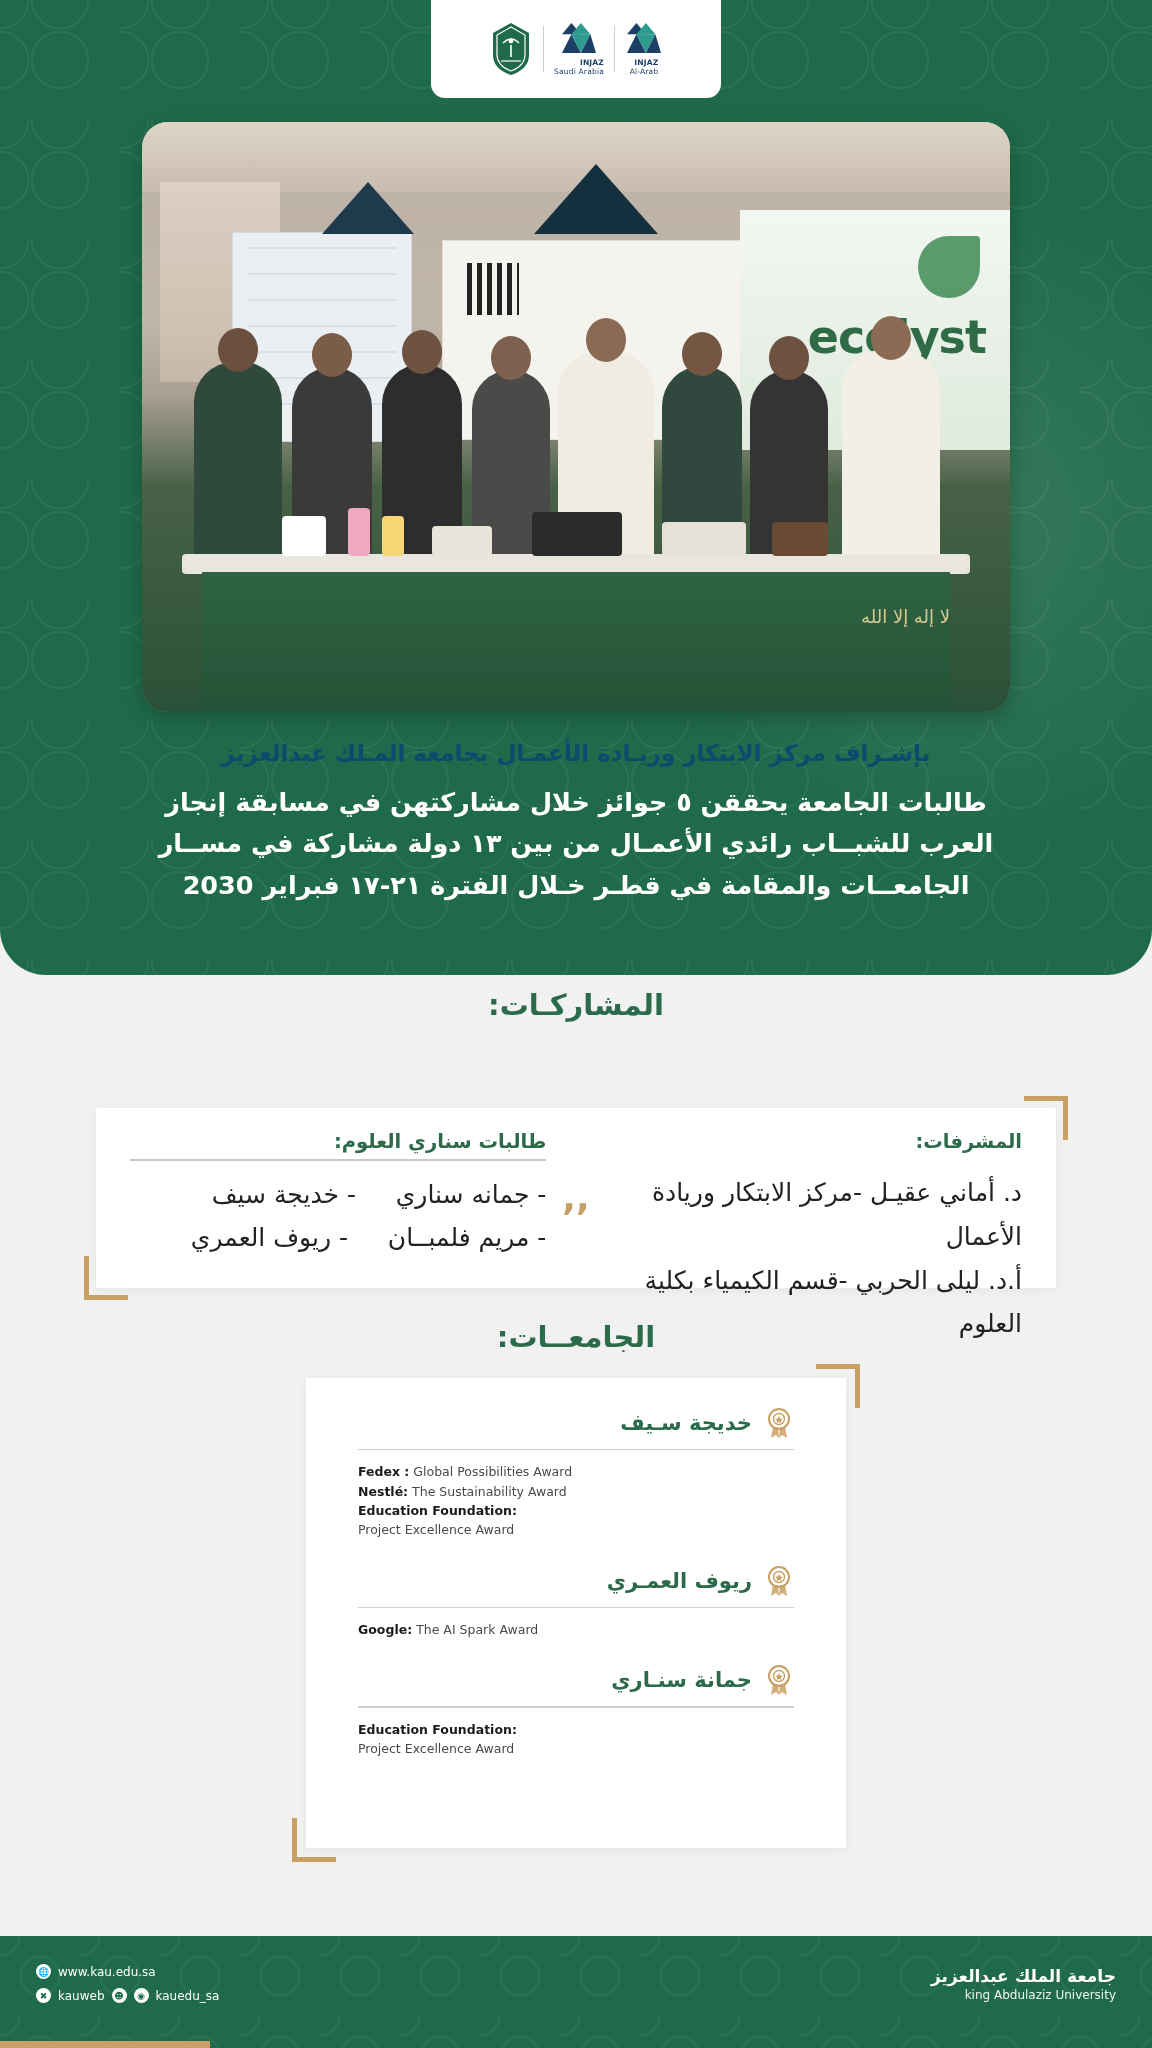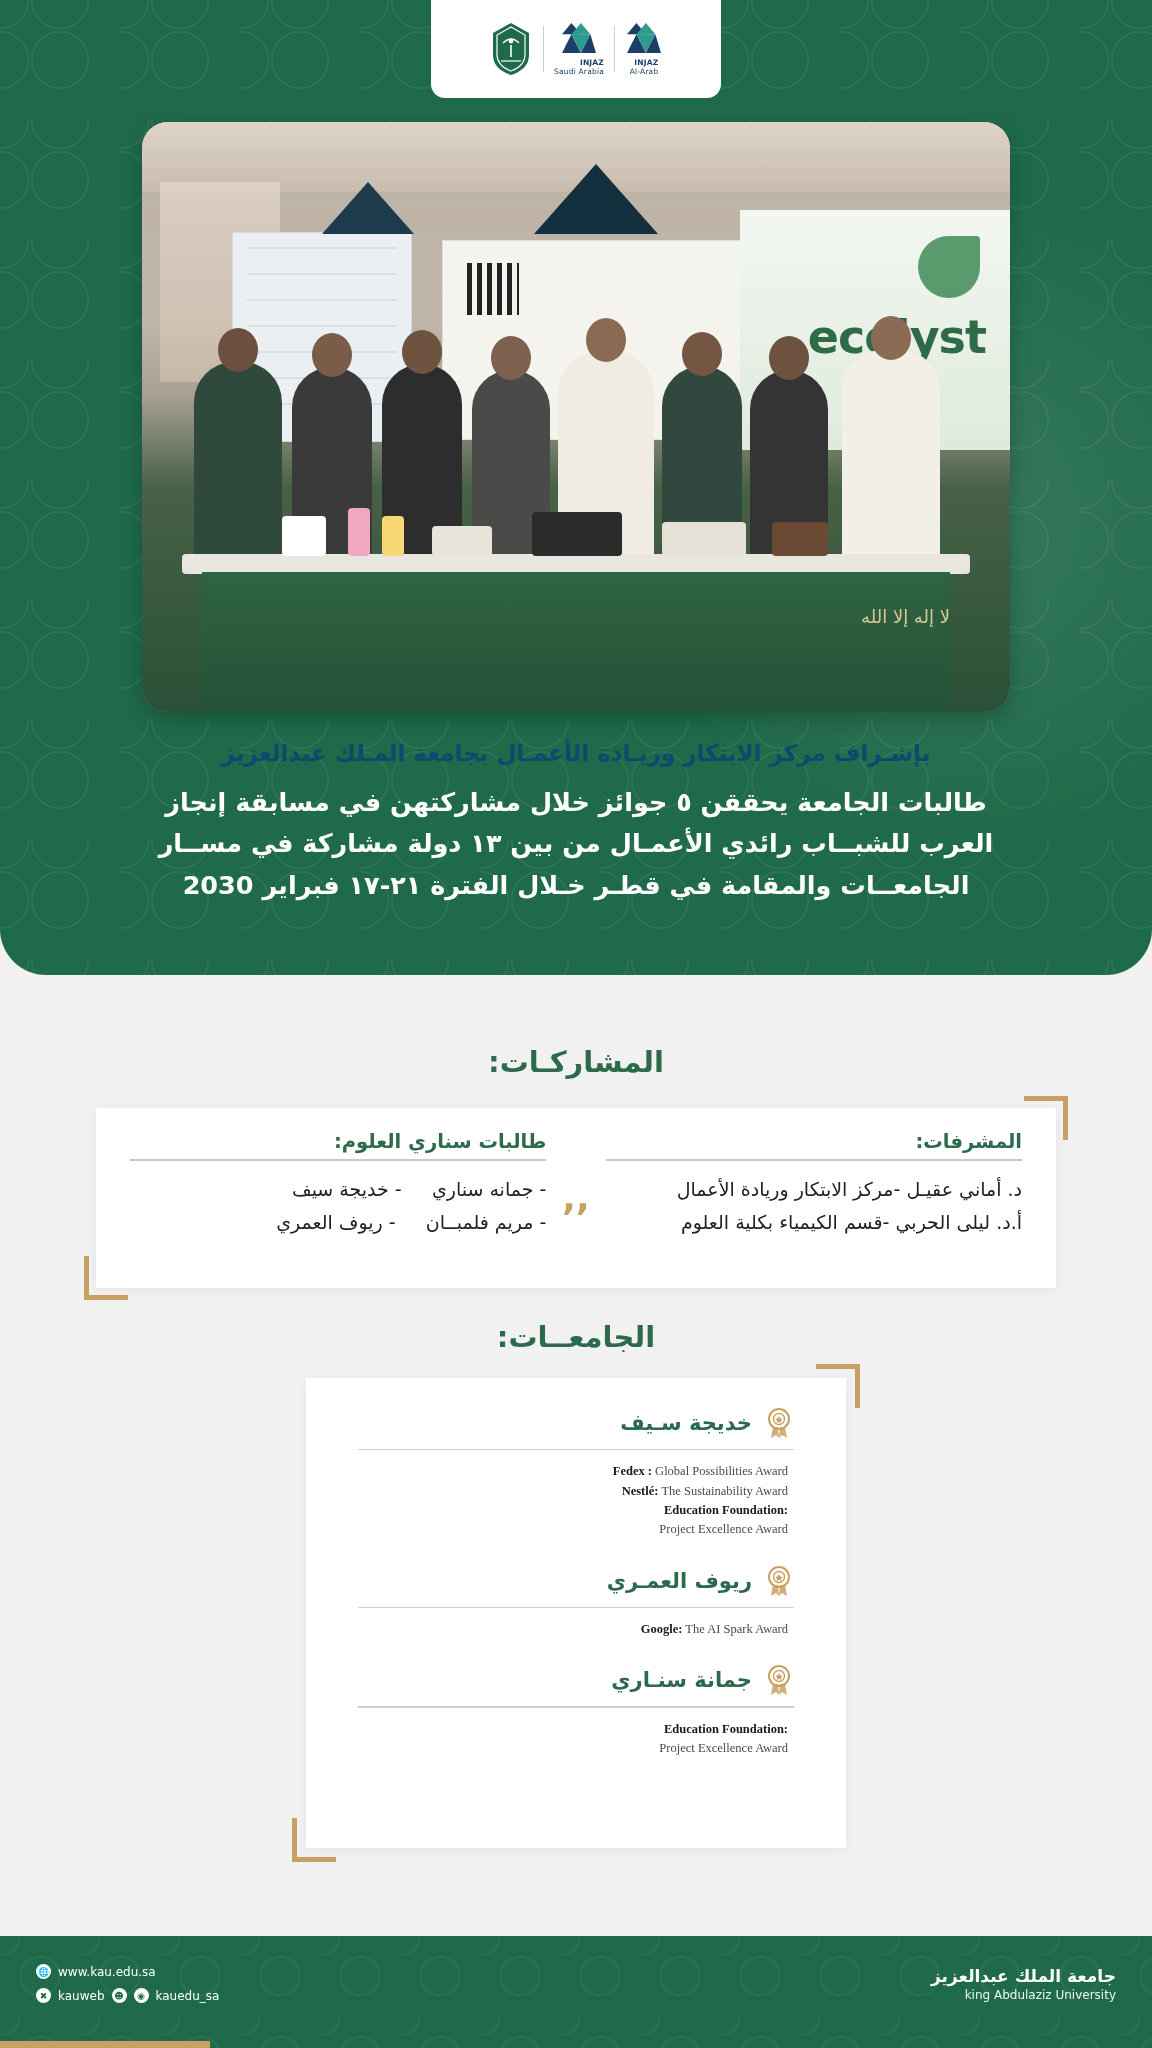--- a/index.html
+++ b/index.html
@@ -132,21 +132,21 @@
   }
 
   
   .section-title {
     text-align: center;
     color: #2c6a4c;
     font-size: 29px;
     font-weight: bold;
     letter-spacing: .5px;
   }
-  #participants-title { position: absolute; top: 1045px; left: 0; right: 0; }
+  #participants-title { position: absolute; top: 988px; left: 0; right: 0; }
   #awards-title { position: absolute; top: 1320px; left: 0; right: 0; }
 
   
   .participants-wrap { position: absolute; top: 1108px; left: 96px; right: 96px; height: 180px; }
   .corner { position: absolute; width: 44px; height: 44px; border: 5px solid #c9a063; }
   .corner.tl { top: -12px; right: -12px; border-left: none; border-bottom: none; }
   .corner.br { bottom: -12px; left: -12px; border-right: none; border-top: none; }
   .participants-card {
     position: absolute; inset: 0;
     background: #ffffff;
@@ -156,40 +156,40 @@
     box-shadow: 0 2px 10px rgba(0,0,0,.05);
   }
   .p-col { flex: 1; display: flex; flex-direction: column; }
   .p-col h4 {
     color: #2c6a4c;
     font-size: 19.5px;
     font-weight: bold;
     margin-bottom: 6px;
   }
   .p-rule { height: 1.5px; background: #c9c9c9; margin-bottom: 12px; }
-  .p-line { font-size: 19px; color: #222; line-height: 1.75; }
+  .p-line { font-size: 25px; color: #222; line-height: 1.75; }
   .p-line span { display: inline-block; }
   .quote-mark { align-self: center; color: #c9a063; font-size: 36px; font-weight: bold; padding: 0 16px; line-height: 1; }
 
   
   .awards-wrap { position: absolute; top: 1378px; left: 306px; width: 540px; height: 470px; }
   .awards-wrap .corner.tl { top: -14px; right: -14px; }
   .awards-wrap .corner.br { bottom: -14px; left: -14px; }
   .awards-card {
     position: absolute; inset: 0;
     background: #ffffff;
     padding: 28px 52px;
     box-shadow: 0 2px 10px rgba(0,0,0,.05);
   }
   .award-block { margin-bottom: 6px; }
   .award-head { display: flex; align-items: center; gap: 12px; }
   .rosette { width: 30px; height: 34px; flex: 0 0 auto; }
   .award-name { color: #2c6a4c; font-size: 21px; font-weight: bold; letter-spacing: .5px; }
   .award-rule { height: 1.3px; background: #cfcfcf; margin: 9px 0 12px 0; }
-  .award-items { direction: ltr; text-align: right; padding-right: 6px; font-family: Liberation Serif, serif; }
+  .award-items { direction: ltr; text-align: left; padding-right: 6px; }
   .award-items div { font-size: 12.5px; color: #4a4a4a; line-height: 1.55; }
   .award-items b { color: #1a1a1a; }
   .award-gap { height: 18px; }
 
   
   .footer {
     position: absolute;
     bottom: 0; left: 0;
     width: 1152px; height: 112px;
     background: #1f6a4a;

